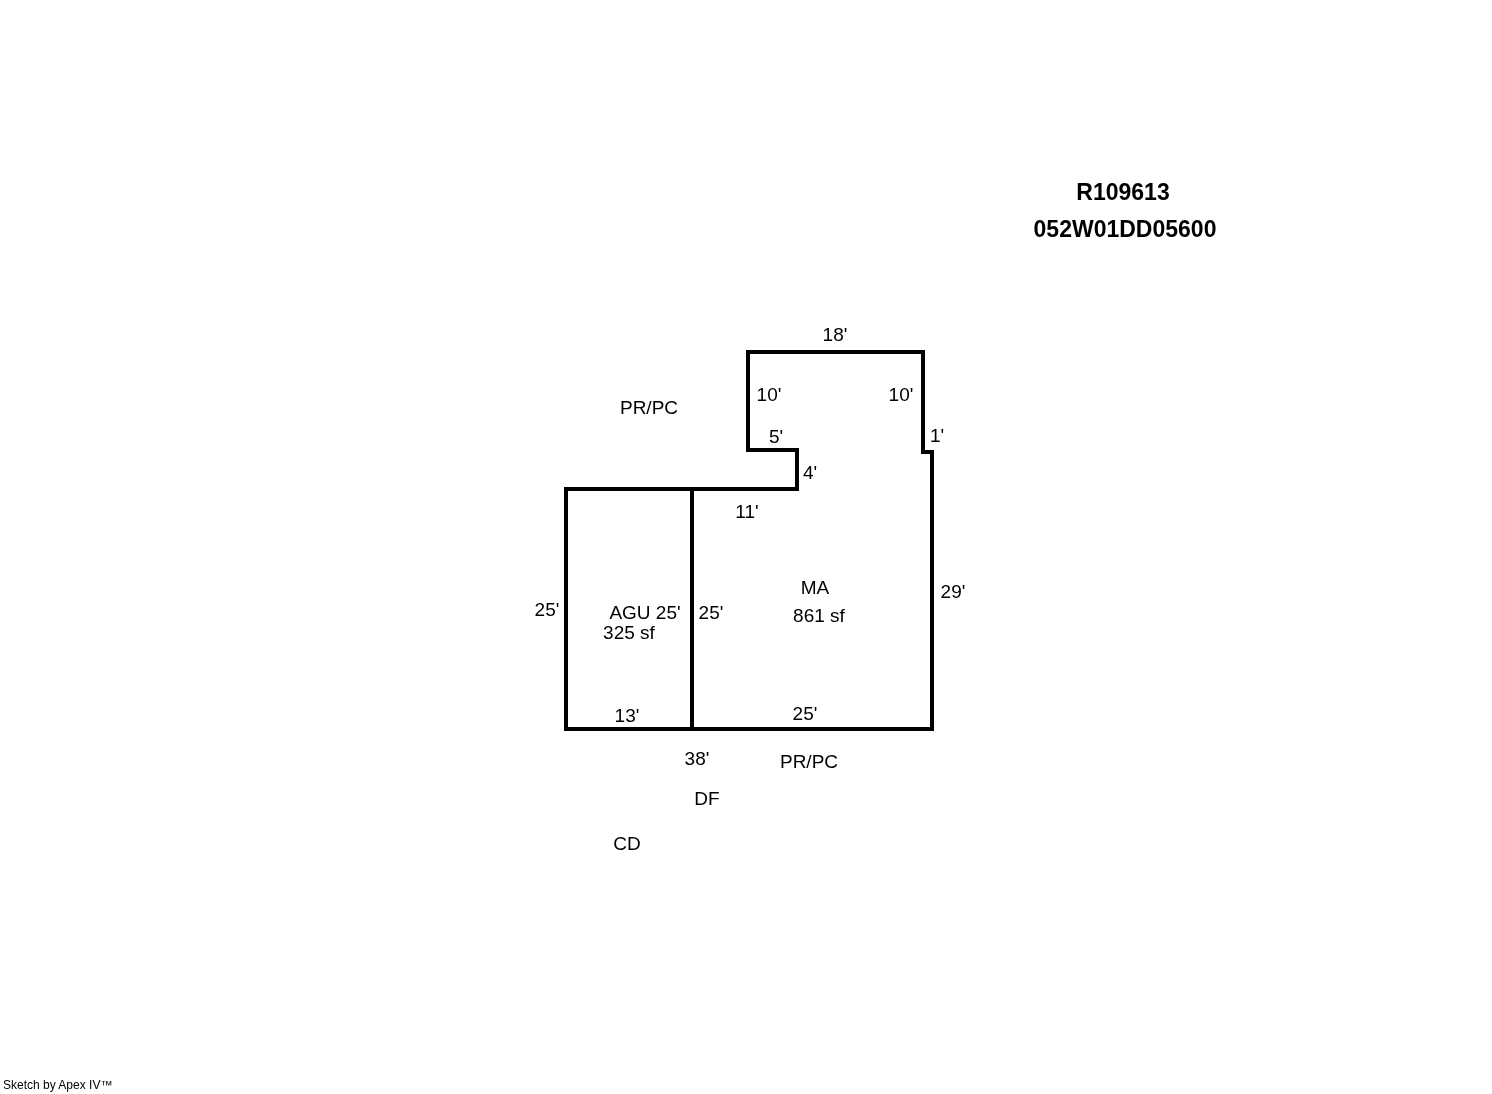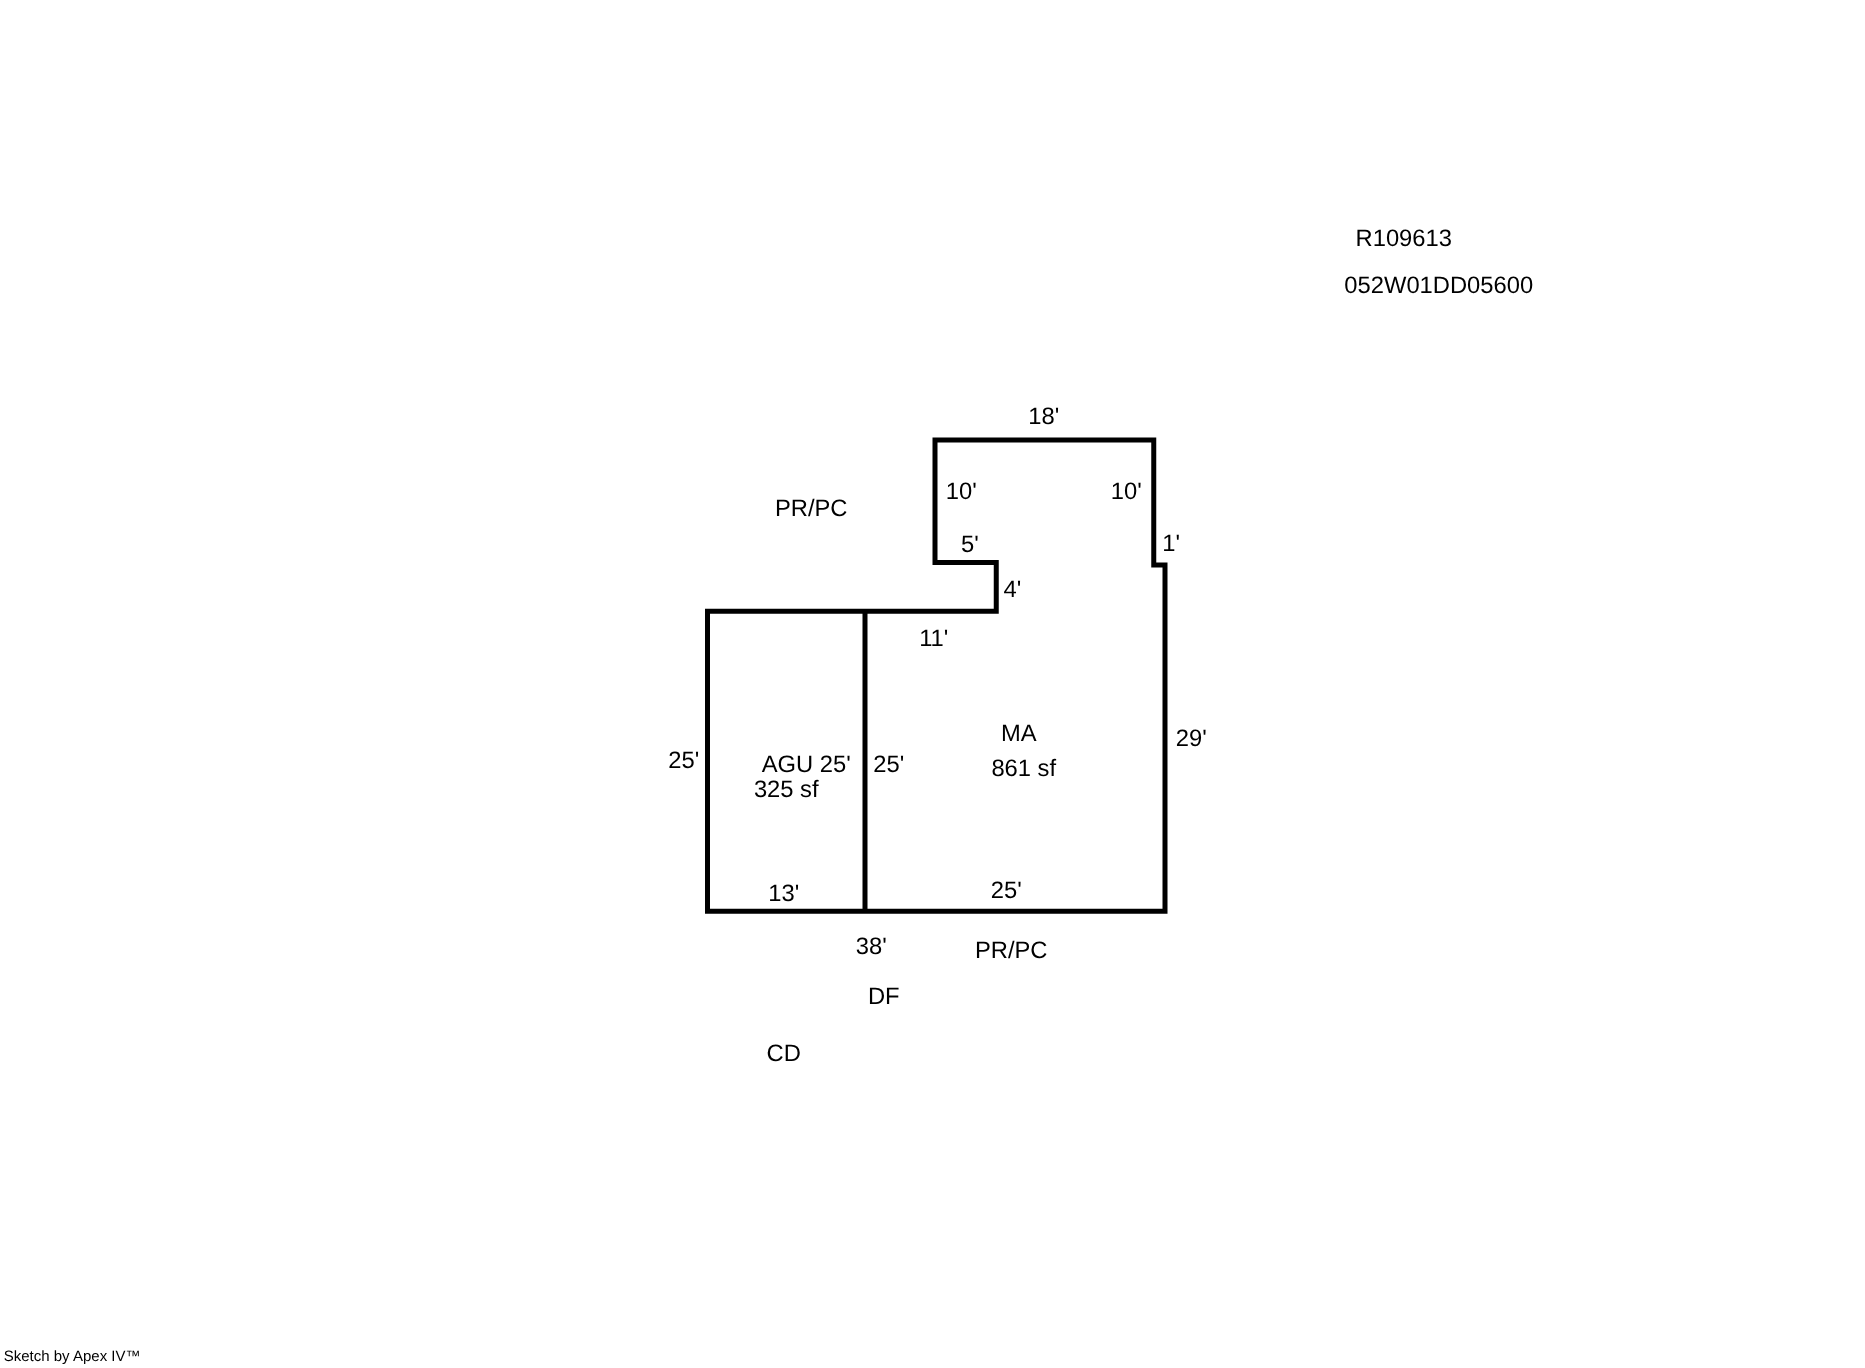--- a/index.html
+++ b/index.html
@@ -11,27 +11,27 @@
     position: relative;
     width: 1492px;
     height: 1094px;
     background: #ffffff;
     font-family: "Liberation Sans", sans-serif;
     overflow: hidden;
   }
   .header-line {
     position: absolute;
     transform: translate(-50%, -50%);
-    font-weight: normal;
-    font-size: 19px;
+    font-weight: bold;
+    font-size: 23px;
     color: #000000;
     white-space: nowrap;
   }
   #record-id  { left: 1123px; top: 192px; }
-  #parcel-id  { left: 1151px; top: 229px; }
+  #parcel-id  { left: 1125px; top: 229px; }
   #sketch-svg {
     position: absolute;
     left: 0;
     top: 0;
     width: 1492px;
     height: 1094px;
   }
   #sketch-svg text {
     font-family: "Liberation Sans", sans-serif;
     font-size: 19px;

